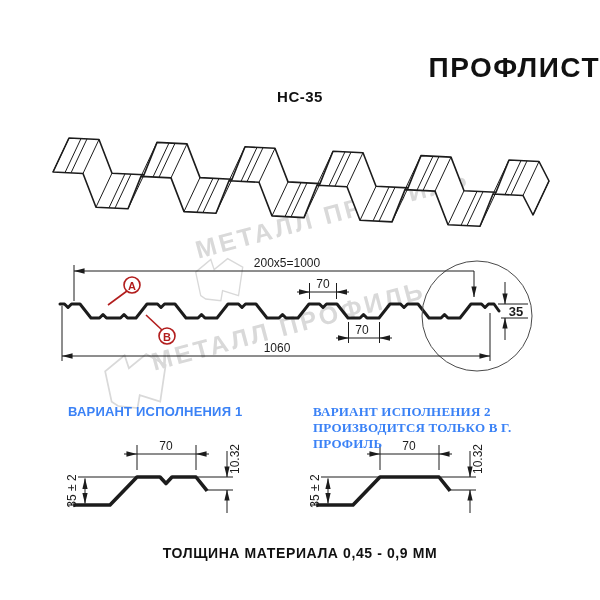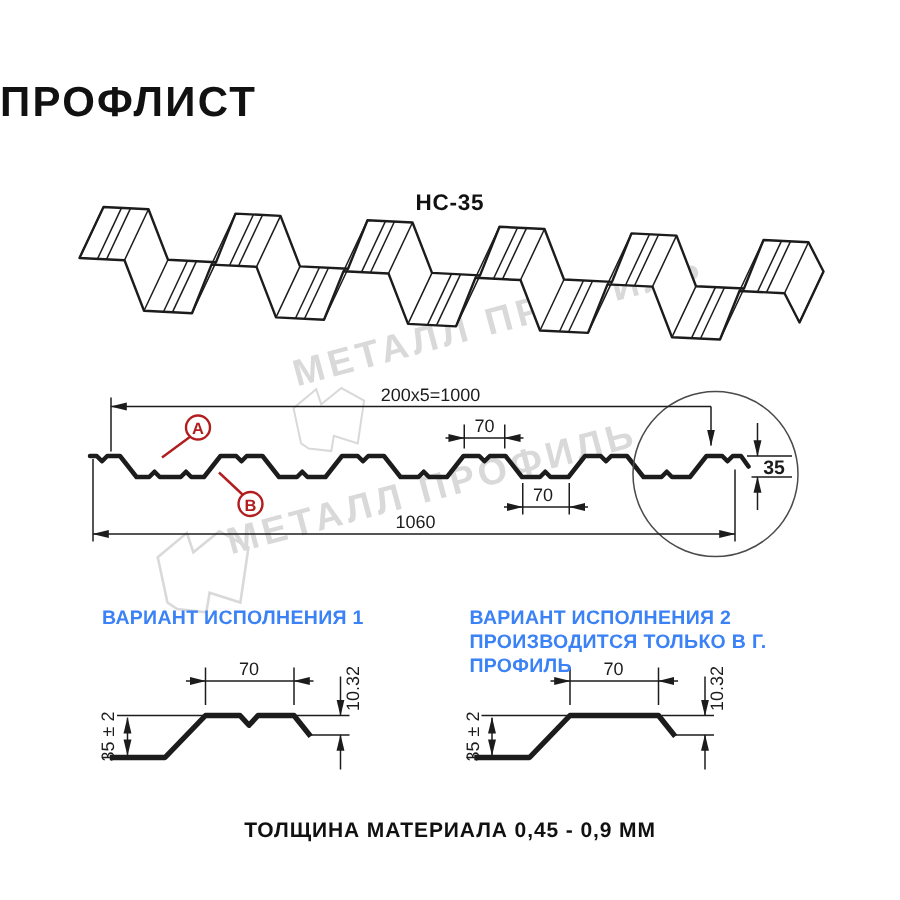--- a/index.html
+++ b/index.html
@@ -1,30 +1,30 @@
 <!DOCTYPE html>
 <html><head>
 <meta charset="utf-8">
 <style>
   html,body{margin:0;padding:0;background:#fff;}
   #stage{position:relative;width:600px;height:600px;background:#ffffff;overflow:hidden;
          font-family:"Liberation Sans",sans-serif;color:#1c1c1c;}
   .abs{position:absolute;}
-  #title{left:0;top:52px;width:600px;text-align:left;font-size:28px;font-weight:800;
+  #title{left:0;top:52px;width:600px;text-align:right;font-size:28px;font-weight:800;
          letter-spacing:1.5px;color:#111;}
   #subtitle{left:0;top:88px;width:600px;text-align:center;font-size:15px;font-weight:600;
-            letter-spacing:.5px;color:#111;margin-top:39px;}
+            letter-spacing:.5px;color:#111;}
   .wm{color:#d9d9d9;font-weight:700;font-size:25px;letter-spacing:3px;white-space:nowrap;
       transform:rotate(-15deg);transform-origin:left center;}
   #wm1{left:196px;top:236px;}
   #wm2{left:152px;top:348px;}
   svg.layer{position:absolute;left:0;top:0;width:600px;height:600px;}
   .head{font-size:13px;font-weight:700;letter-spacing:.2px;color:#3b82f6;line-height:16px;}
   #head1{left:68px;top:404px;width:240px;}
-  #head2{left:313px;top:404px;width:250px;}
+  #head2{left:313px;top:404px;width:250px;font-family:Liberation Serif, serif;}
   #note{left:0;top:545px;width:600px;text-align:center;font-size:14px;font-weight:600;
         letter-spacing:.6px;color:#111;}
   text{font-family:"Liberation Sans",sans-serif;fill:#1c1c1c;}
   .dimtxt{font-size:12px;}
   .dimtxt13{font-size:13px;font-weight:600;}
   .thin{stroke:#1c1c1c;stroke-width:1;fill:none;}
   .thick{stroke:#1c1c1c;stroke-width:3;fill:none;stroke-linejoin:round;stroke-linecap:round;}
   .thick4{stroke:#1c1c1c;stroke-width:3.6;fill:none;stroke-linejoin:round;stroke-linecap:square;}
   .red{stroke:#b21d1d;fill:none;stroke-width:1.6;}
   .redtxt{fill:#b21d1d;font-size:11px;font-weight:700;}

